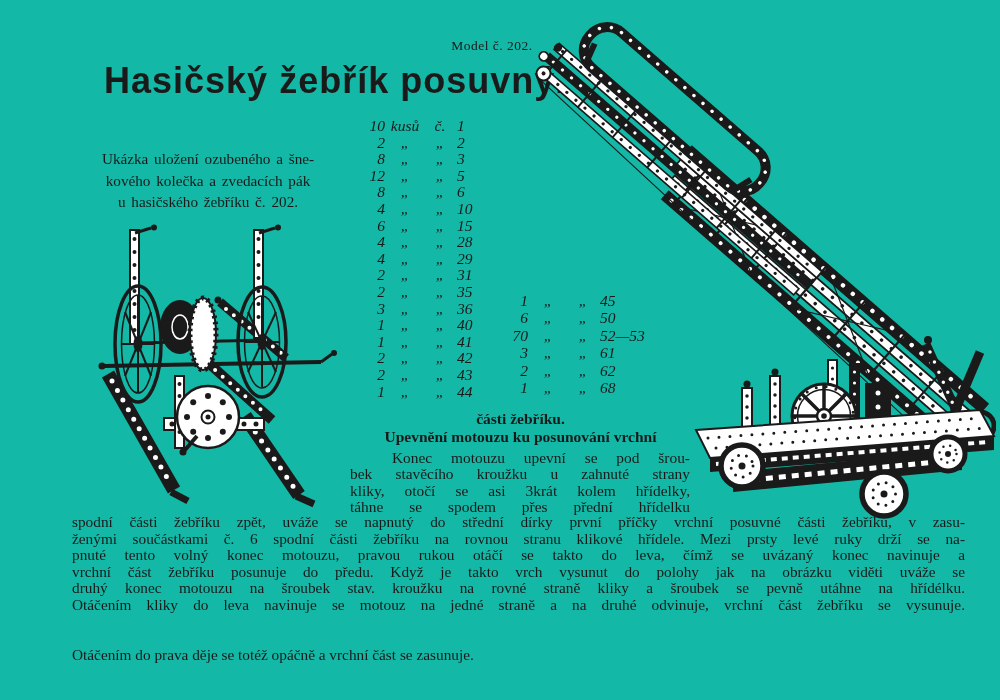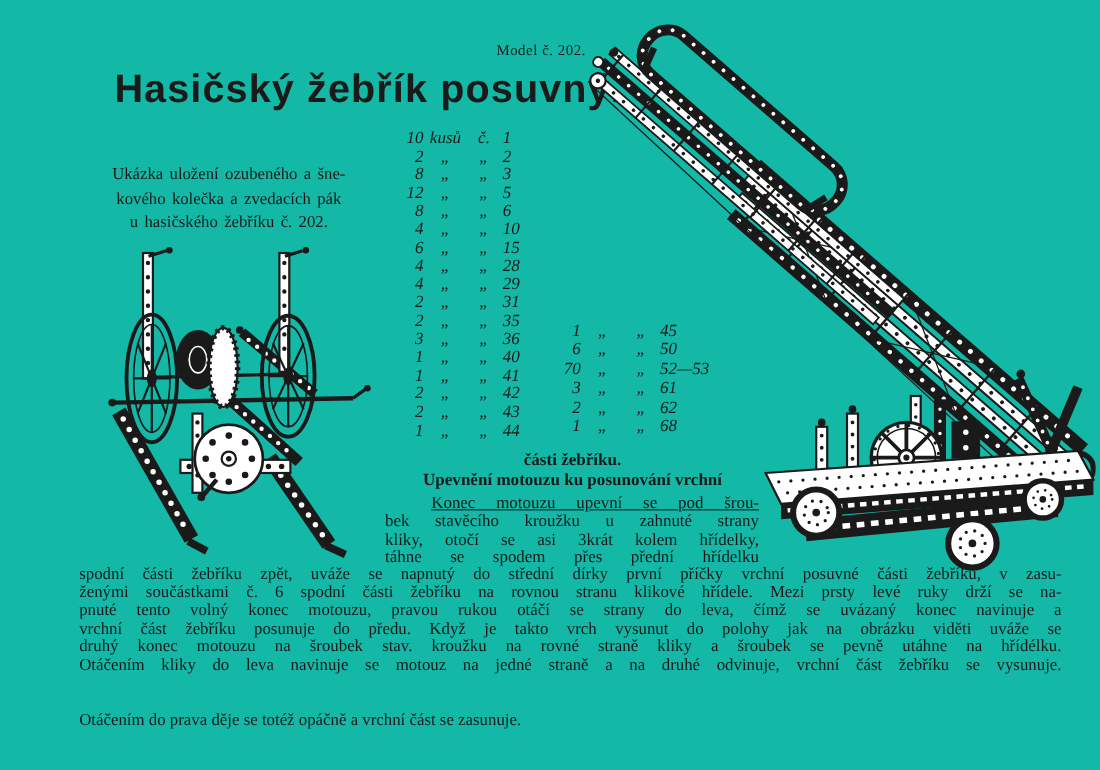--- a/index.html
+++ b/index.html
@@ -16,21 +16,21 @@
   .prow{display:flex;line-height:16.6px;height:16.6px;font-style:italic;}
   #parts-col2 .prow{line-height:17.4px;height:17.4px;}
   .pc0{width:30px;text-align:right;}
   .pc1{width:40px;text-align:center;}
   .pc2{width:30px;text-align:center;}
   .pc3{text-align:left;padding-left:2px;}
   #section-heading{left:351px;top:410px;width:339px;font-size:15.5px;font-weight:bold;
                    line-height:17.5px;text-align:center;}
   #mid-paragraph{left:350px;top:450px;width:340px;font-size:15.4px;line-height:16.4px;}
   #mid-paragraph .jline{text-align:justify;text-align-last:justify;}
-  #mid-paragraph .jline:first-child{text-indent:42px;text-decoration:underline;}
+  #mid-paragraph .jline:first-child{text-indent:42px;}
   #body-block{left:72px;top:514px;width:893px;font-size:15.3px;line-height:16.5px;}
   #body-block .jline{text-align:justify;text-align-last:justify;}
   #closing-line{left:72px;top:646px;width:893px;font-size:15.3px;text-align:left;}
   #left-illustration{left:78px;top:224px;}
   #right-illustration{left:528px;top:22px;}
   svg{display:block;}
 </style>
 </head>
 <body>
 
@@ -197,21 +197,21 @@
   <div class="abs" id="mid-paragraph">
       <div class="jline">Konec motouzu upevní se pod šrou-</div>
       <div class="jline">bek stavěcího kroužku u zahnuté strany</div>
       <div class="jline">kliky, otočí se asi 3krát kolem hřídelky,</div>
       <div class="jline">táhne se spodem přes přední hřídelku</div>
     </div>
 
   <div class="abs" id="body-block">
       <div class="jline">spodní části žebříku zpět, uváže se napnutý do střední dírky první příčky vrchní posuvné části žebříku, v zasu-</div>
       <div class="jline">ženými součástkami č. 6 spodní části žebříku na rovnou stranu klikové hřídele. Mezi prsty levé ruky drží se na-</div>
-      <div class="jline">pnuté tento volný konec motouzu, pravou rukou otáčí se strany do leva, čímž se uvázaný konec navinuje a</div>
+      <div class="jline">pnuté tento volný konec motouzu, pravou rukou otáčí se takto do leva, čímž se uvázaný konec navinuje a</div>
       <div class="jline">vrchní část žebříku posunuje do předu. Když je takto vrch vysunut do polohy jak na obrázku viděti uváže se</div>
       <div class="jline">druhý konec motouzu na šroubek stav. kroužku na rovné straně kliky a šroubek se pevně utáhne na hřídélku.</div>
       <div class="jline">Otáčením kliky do leva navinuje se motouz na jedné straně a na druhé odvinuje, vrchní část žebříku se vysunuje.</div>
     </div>
 
   <div class="abs" id="closing-line">Otáčením do prava děje se totéž opáčně a vrchní část se zasunuje.</div>
 
   <svg class="abs" id="left-illustration" width="265" height="290" viewBox="0 0 265 290">
     <g stroke="#1a1a1a" fill="none" stroke-width="2">
 

